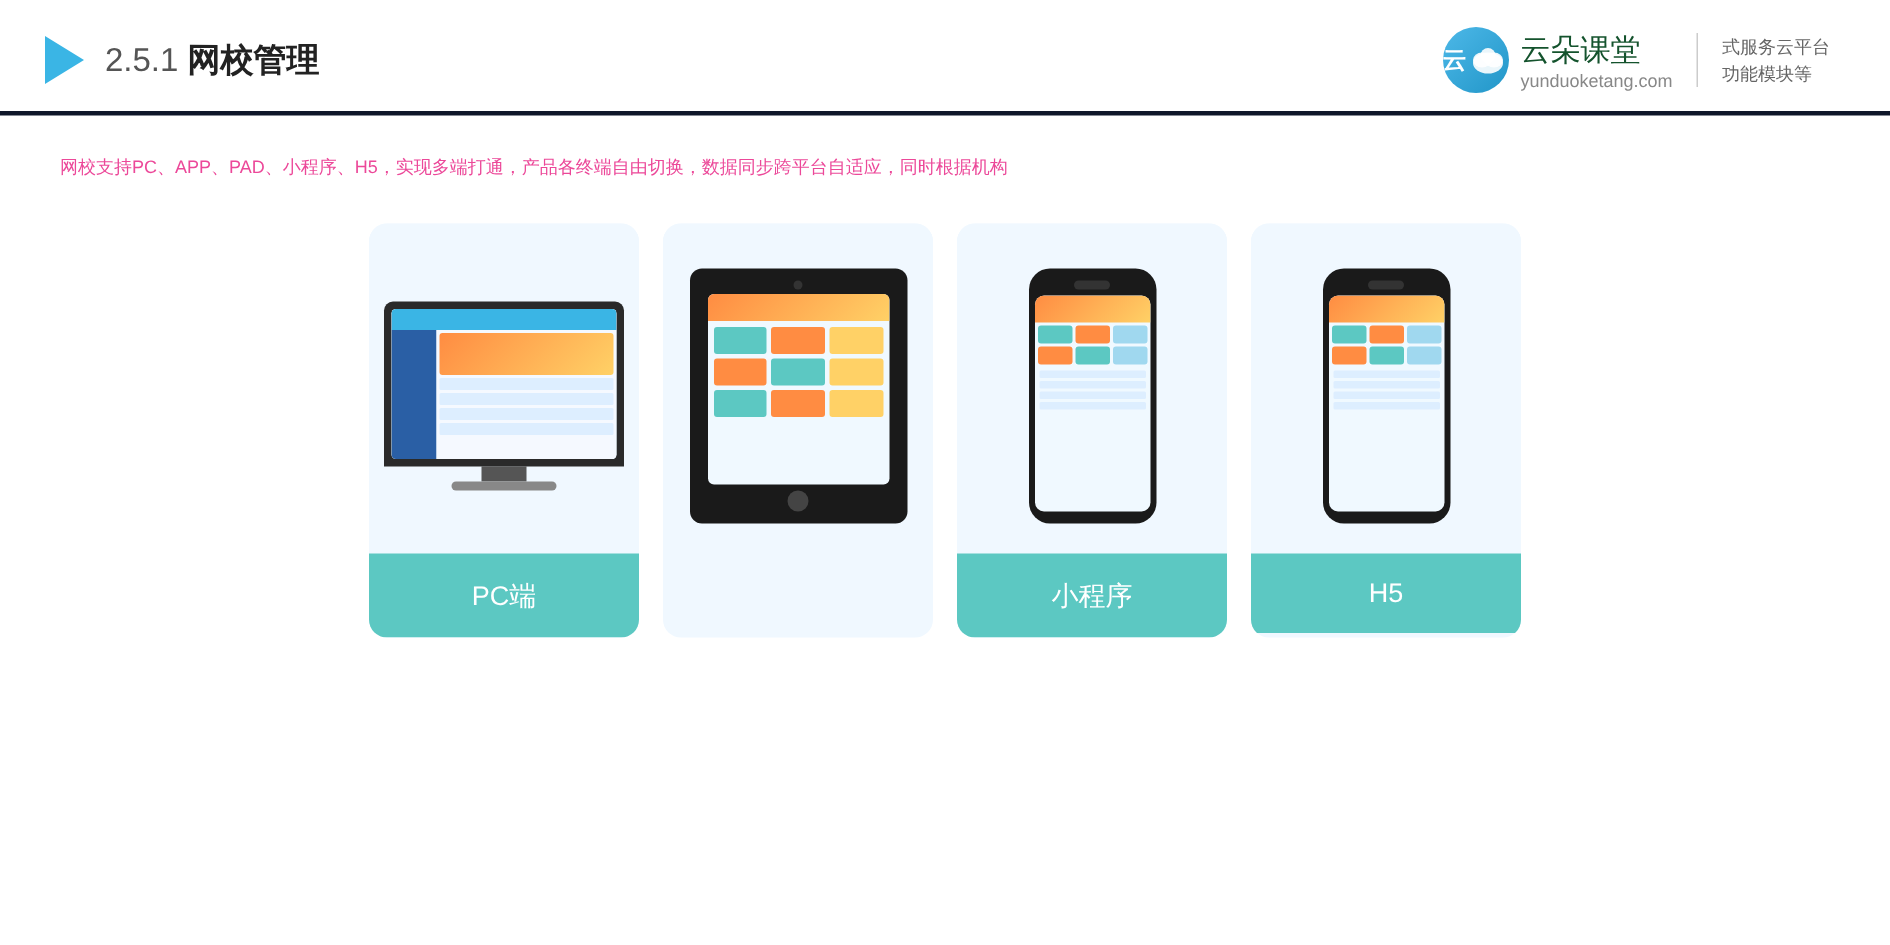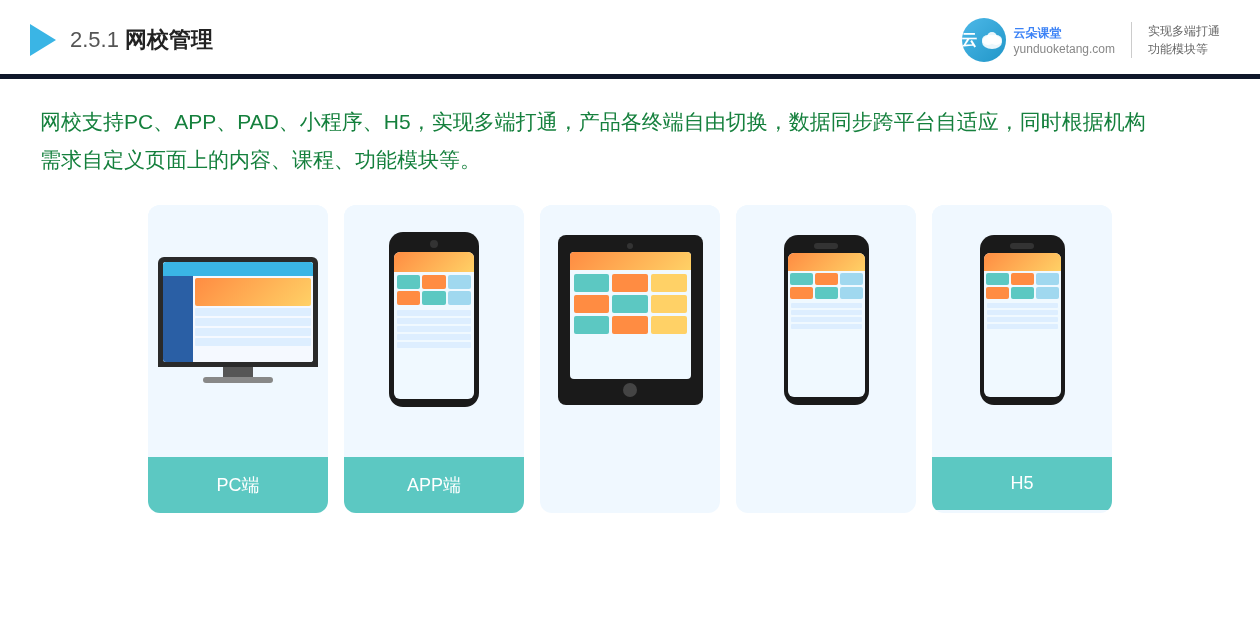--- a/index.html
+++ b/index.html
@@ -17,21 +17,21 @@
       background: #ffffff;
       position: relative;
     }
 
     
     .header {
       display: flex;
       align-items: center;
       justify-content: space-between;
       padding: 18px 40px 12px 30px;
-      border-bottom: 5px solid #0f172a;
+      border-bottom: 3px solid #0f172a;
     }
 
     .header-left {
       display: flex;
       align-items: center;
       gap: 14px;
     }
 
     .logo-triangle {
       width: 0;
@@ -86,23 +86,23 @@
       font-size: 16px;
       font-weight: bold;
     }
 
     .brand-text-block {
       display: flex;
       flex-direction: column;
     }
 
     .brand-name {
-      font-size: 12px;
-      font-weight: bold;
-      color: #3b82f6;
+      font-size: 20px;
+      font-weight: normal;
+      color: #14532d;
     }
 
     .brand-url {
       font-size: 12px;
       color: #888;
     }
 
     .brand-divider {
       width: 1px;
       height: 36px;
@@ -115,42 +115,41 @@
       color: #666;
       line-height: 1.5;
     }
 
     
     .description-section {
       padding: 24px 40px 16px 40px;
     }
 
     .description-text {
-      font-size: 21px;
-      color: #15803d;
+      font-size: 12px;
+      color: #ec4899;
       line-height: 1.8;
     }
 
     
     .cards-section {
       padding: 10px 30px 20px 30px;
       display: flex;
       gap: 16px;
       justify-content: center;
     }
 
     .card {
       width: 180px;
       background: #f0f8ff;
       border-radius: 12px;
       overflow: hidden;
       display: flex;
       flex-direction: column;
       align-items: center;
-      gap: 32px;
     }
 
     .card-image-area {
       width: 100%;
       height: 220px;
       background: #f0f8ff;
       display: flex;
       align-items: center;
       justify-content: center;
       padding: 20px 12px 10px 12px;
@@ -467,31 +466,30 @@
             <ellipse cx="18" cy="14" rx="6" ry="5" fill="white" opacity="0.9"></ellipse>
             <ellipse cx="14" cy="11" rx="5" ry="5" fill="white" opacity="0.9"></ellipse>
           </svg>
         </div>
         <div class="brand-text-block">
           <span class="brand-name">云朵课堂</span>
           <span class="brand-url">yunduoketang.com</span>
         </div>
         <div class="brand-divider"></div>
         <div class="brand-slogan">
-          <div>实现多端打通</div>
+          <div>式服务云平台</div>
           <div>功能模块等</div>
         </div>
       </div>
     </div>
   </div>
 
   <div class="description-section">
     <p class="description-text">
       <span>网校支持PC、APP、PAD、小程序、H5，实现多端打通，产品各终端自由切换，数据同步跨平台自适应，同时根据机构</span><br>
-      <span>需求自定义页面上的内容、课程、功能模块等。</span>
     </p>
   </div>
 
   <div class="cards-section">
 
     <div class="card">
       <div class="card-image-area">
         <div class="pc-device">
           <div class="pc-monitor">
             <div class="pc-screen">
@@ -510,46 +508,20 @@
               </div>
             </div>
           </div>
           <div class="pc-stand"></div>
           <div class="pc-base"></div>
         </div>
       </div>
       <div class="card-label">PC端</div>
     </div>
 
-    <div class="card">
-      <div class="card-image-area">
-        <div class="phone-device">
-          <div class="phone-camera"></div>
-          <div class="phone-screen">
-            <div class="phone-screen-top"></div>
-            <div class="phone-screen-icons">
-              <div class="phone-icon-box"></div>
-              <div class="phone-icon-box"></div>
-              <div class="phone-icon-box"></div>
-              <div class="phone-icon-box"></div>
-              <div class="phone-icon-box"></div>
-              <div class="phone-icon-box"></div>
-            </div>
-            <div class="phone-screen-content-rows">
-              <div class="phone-content-row"></div>
-              <div class="phone-content-row"></div>
-              <div class="phone-content-row"></div>
-              <div class="phone-content-row"></div>
-              <div class="phone-content-row"></div>
-            </div>
-          </div>
-        </div>
-      </div>
-      <div class="card-label">APP端</div>
-    </div>
 
     <div class="card">
       <div class="card-image-area">
         <div class="pad-device">
           <div class="pad-camera"></div>
           <div class="pad-screen">
             <div class="pad-screen-top"></div>
             <div class="pad-screen-grid">
               <div class="pad-grid-item"></div>
               <div class="pad-grid-item"></div>
@@ -583,20 +555,21 @@
             </div>
             <div class="phone-small-rows">
               <div class="phone-small-row"></div>
               <div class="phone-small-row"></div>
               <div class="phone-small-row"></div>
               <div class="phone-small-row"></div>
             </div>
           </div>
         </div>
       </div>
+      <div class="card-label">小程序</div>
     </div>
 
     <div class="card">
       <div class="card-image-area">
         <div class="phone-small">
           <div class="phone-notch"></div>
           <div class="phone-small-screen">
             <div class="phone-small-top"></div>
             <div class="phone-small-icons">
               <div class="phone-small-icon"></div>

